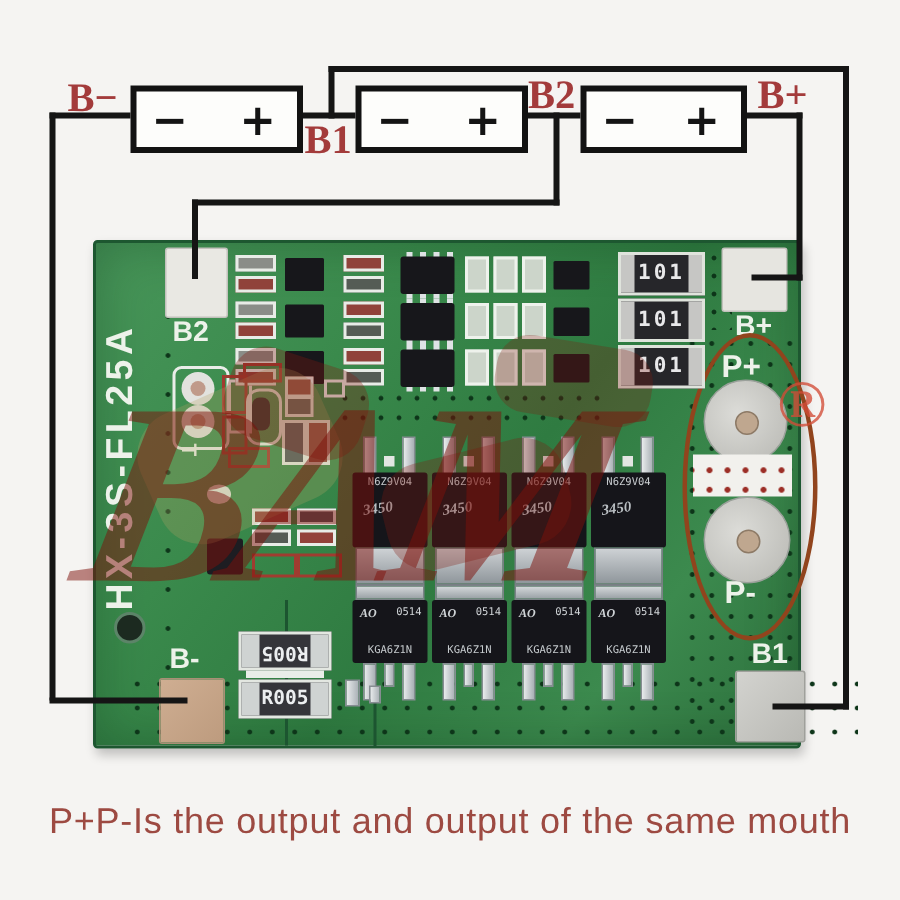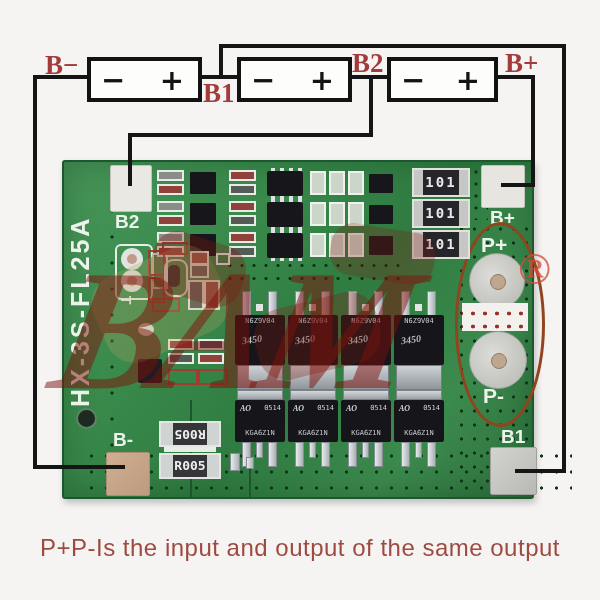--- a/index.html
+++ b/index.html
@@ -296,14 +296,14 @@
   <div class="wire" style="left:562px;top:44px;width:4px;height:429px;"></div>
   <div class="wire" style="left:515px;top:469px;width:51px;height:4px;"></div>
 
   <div class="wire" style="left:369px;top:75px;width:4px;height:62px;"></div>
   <div class="wire" style="left:128px;top:133px;width:245px;height:4px;"></div>
   <div class="wire" style="left:128px;top:133px;width:4px;height:53px;"></div>
 
   <div class="wire" style="left:531px;top:75px;width:4px;height:112px;"></div>
   <div class="wire" style="left:501px;top:183px;width:34px;height:4px;"></div>
 
-  <div class="caption">P+P-Is the input and output of the same output</div>
+  <div class="caption">P+P-Is the output and output of the same mouth</div>
 </div>
 
 </body></html>

